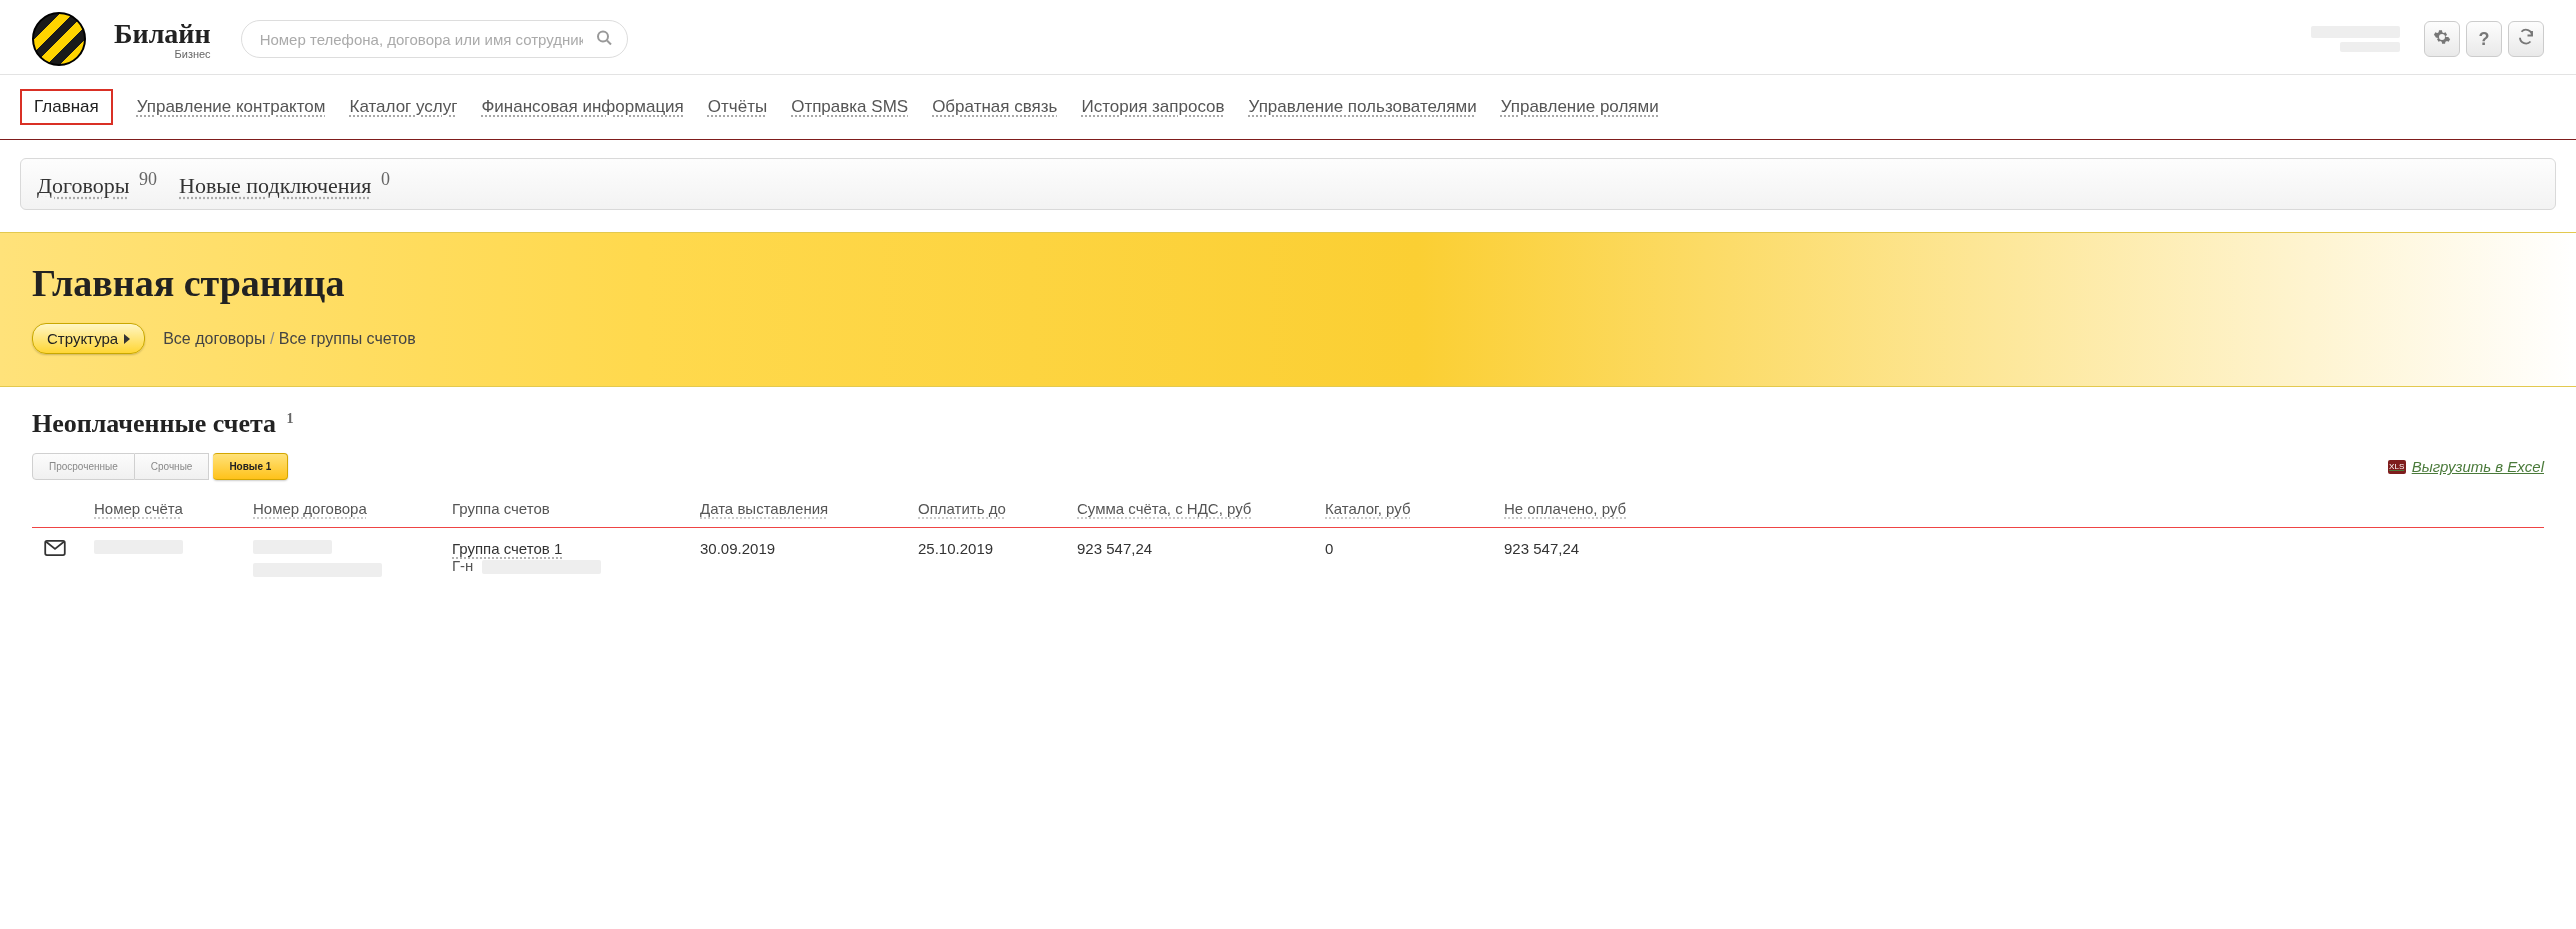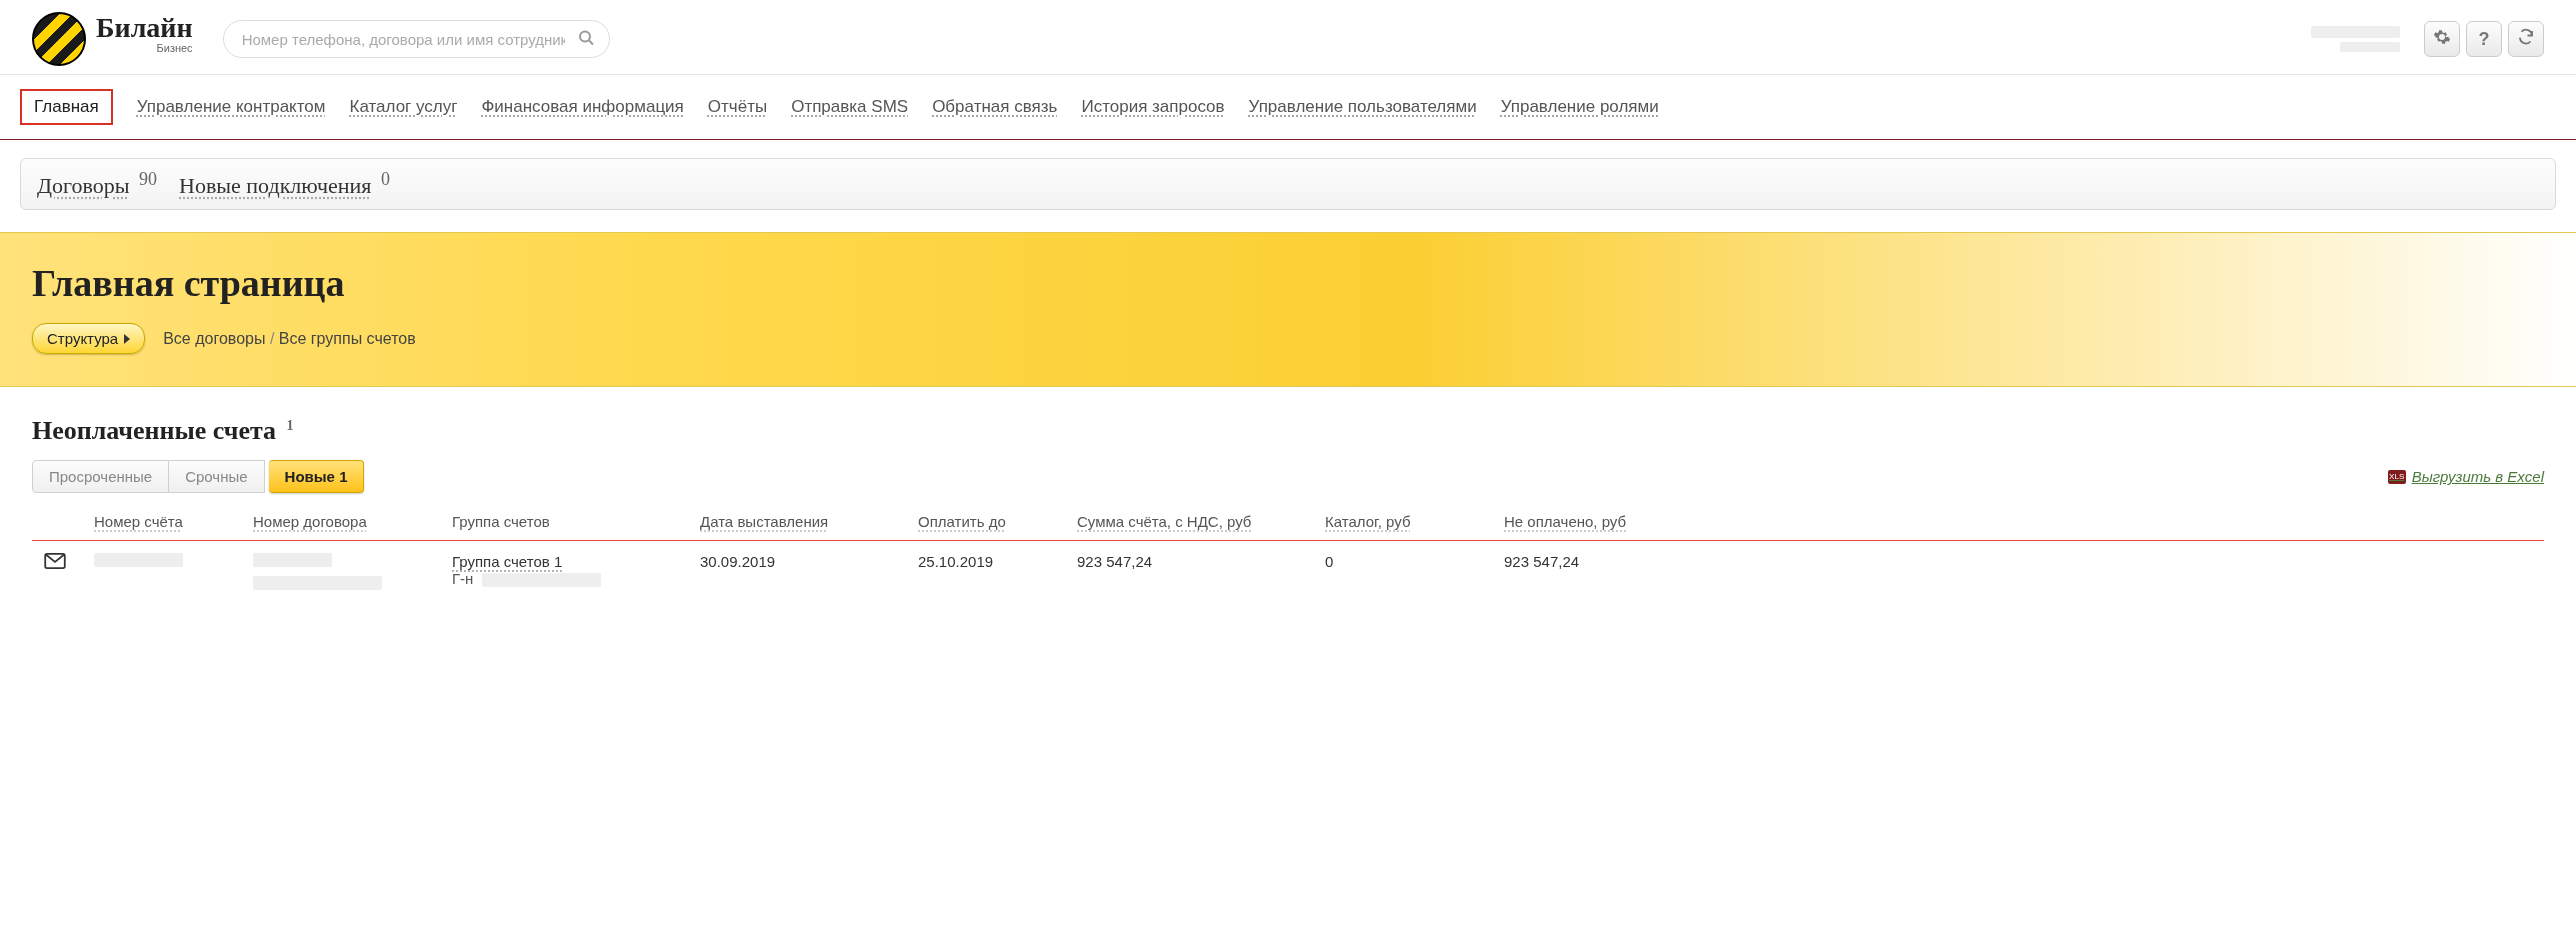--- a/index.html
+++ b/index.html
@@ -13,21 +13,22 @@
 
   
   .header {
     display: flex;
     align-items: center;
     padding: 12px 32px 8px 32px;
     border-bottom: 1px solid #e3e3e3;
   }
   .logo {
     display: flex;
-    gap: 10px;
+    align-items: center;
+    gap: 28px;
     margin-right: 30px;
   }
   .logo-circle {
     width: 54px; height: 54px;
     border-radius: 50%;
     background: repeating-linear-gradient(
       135deg,
       #ffd400 0 9px,
       #1a1a1a 9px 18px
     );
@@ -184,42 +185,42 @@
   .btn-structure .tri {
     width: 0; height: 0;
     border-left: 6px solid #333;
     border-top: 5px solid transparent;
     border-bottom: 5px solid transparent;
   }
   .crumb-sep { color: #888; }
 
   
   .section {
-    padding: 29px 32px;
+    padding: 22px 32px;
   }
   .section-title {
     font-family: Georgia, serif;
     font-size: 26px;
     color: #222;
     margin-bottom: 14px;
   }
   .section-title sup { font-size: 14px; color: #666; margin-left: 4px; }
 
   .tab-row {
     display: flex;
     align-items: center;
     gap: 0;
     margin-bottom: 6px;
   }
   .tab {
     padding: 7px 16px;
     border: 1px solid #d0d0d0;
     background: linear-gradient(#fcfcfc, #f0f0f0);
     color: #888;
-    font-size: 15px;
+    font-size: 10px;
     cursor: pointer;
   }
   .tab:first-child { border-radius: 4px 0 0 4px; }
   .tab + .tab { border-left: none; }
   .tab-active {
     background: linear-gradient(#ffe27a, #ffc21a);
     border-color: #d4a600;
     color: #222;
     font-weight: bold;
     border-radius: 4px;

